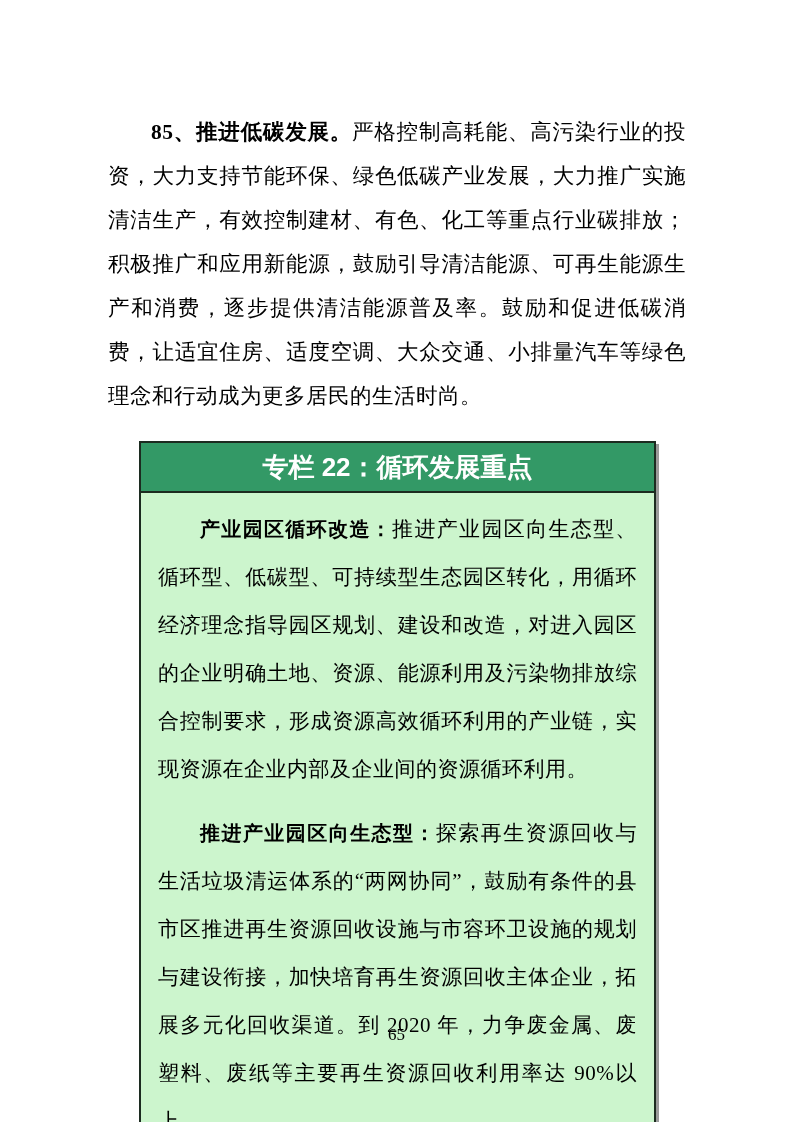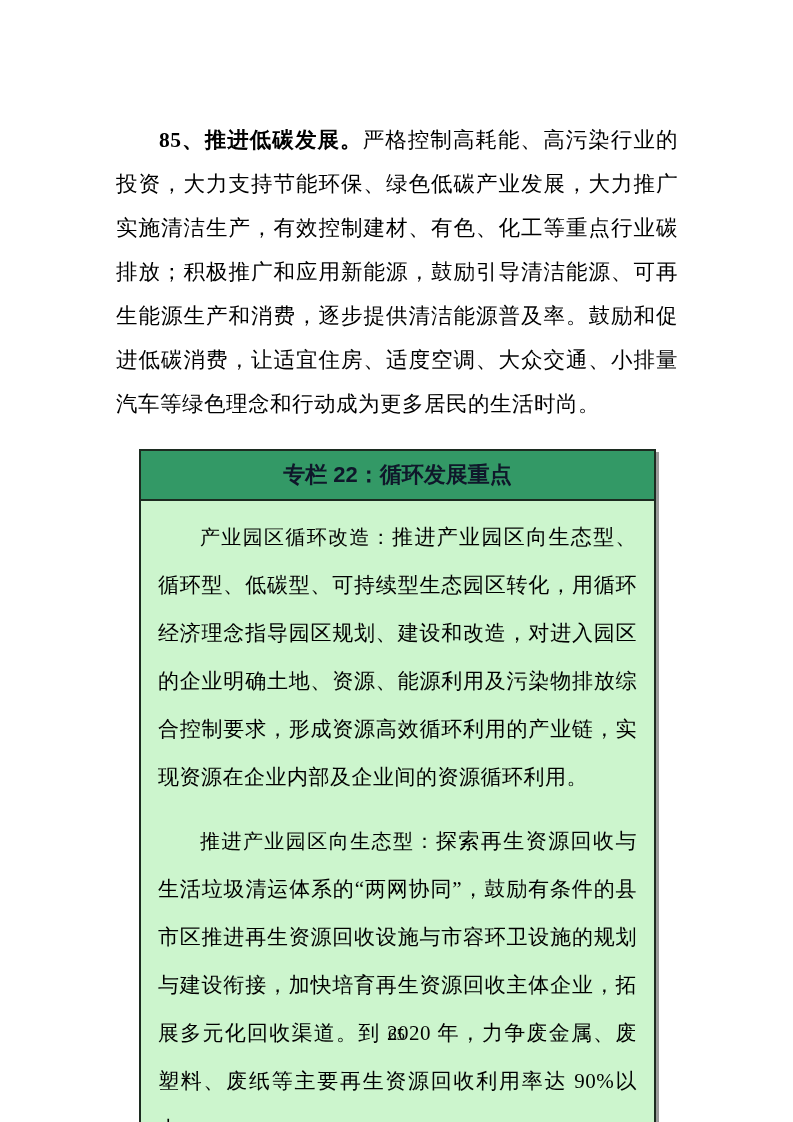--- a/index.html
+++ b/index.html
@@ -15,64 +15,64 @@
     color: #000000;
     overflow: hidden;
   }
   .content {
     position: absolute;
     left: 108px;
     top: 110px;
     width: 578px;
   }
   p.main-para {
-    margin: 8px;
+    margin: 0;
     font-size: 21.5px;
     line-height: 44px;
     text-align: justify;
     text-indent: 2em;
     letter-spacing: 0.5px;
   }
   p.main-para .lead {
     font-weight: bold;
   }
   .highlight-box {
     margin: 23px 0 0 31px;
     width: 513px;
     border: 2px solid #1c2b20;
     box-shadow: 3px 3px 0 #9a9a9a;
     background: #ccf5cd;
   }
   .box-header {
     background: #339966;
     border-bottom: 2px solid #1c2b20;
-    color: #0f172a;
+    color: #ffffff;
     font-weight: bold;
-    font-size: 22px;
+    font-size: 26px;
     text-align: center;
     line-height: 48px;
     height: 48px;
     font-family: "Liberation Sans", "DejaVu Sans", sans-serif;
   }
   .box-body {
     padding: 12px 17px 14px 17px;
   }
   p.box-para {
     margin: 0;
     font-size: 21px;
     line-height: 48px;
     text-align: justify;
     text-indent: 2em;
     letter-spacing: 0.5px;
   }
   p.box-para + p.box-para {
     margin-top: 16px;
   }
   p.box-para .lead {
-    font-weight: normal;
+    font-weight: bold;
     font-family: "Liberation Sans", "DejaVu Sans", sans-serif;
     font-size: 20px;
   }
   .page-number {
     position: absolute;
     left: 0;
     right: 0;
     top: 1025px;
     text-align: center;
     font-size: 17px;

